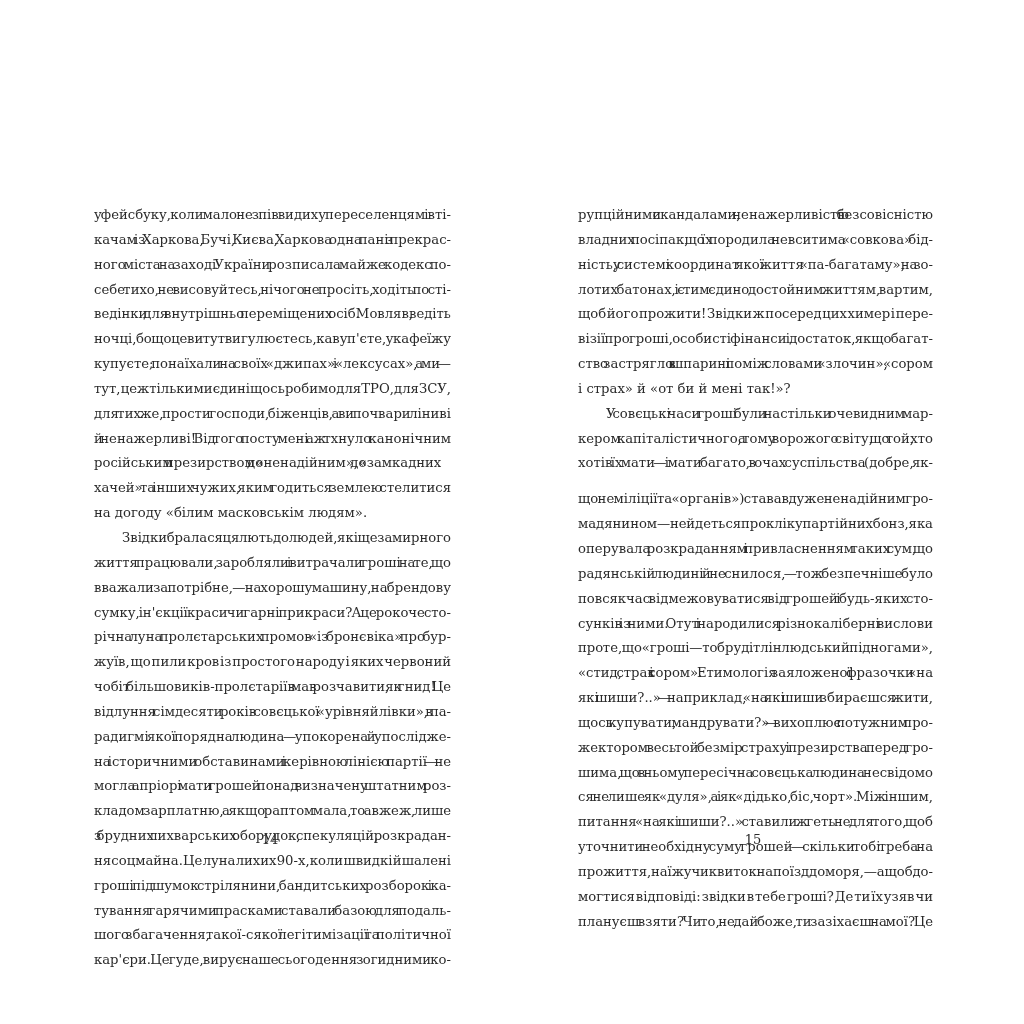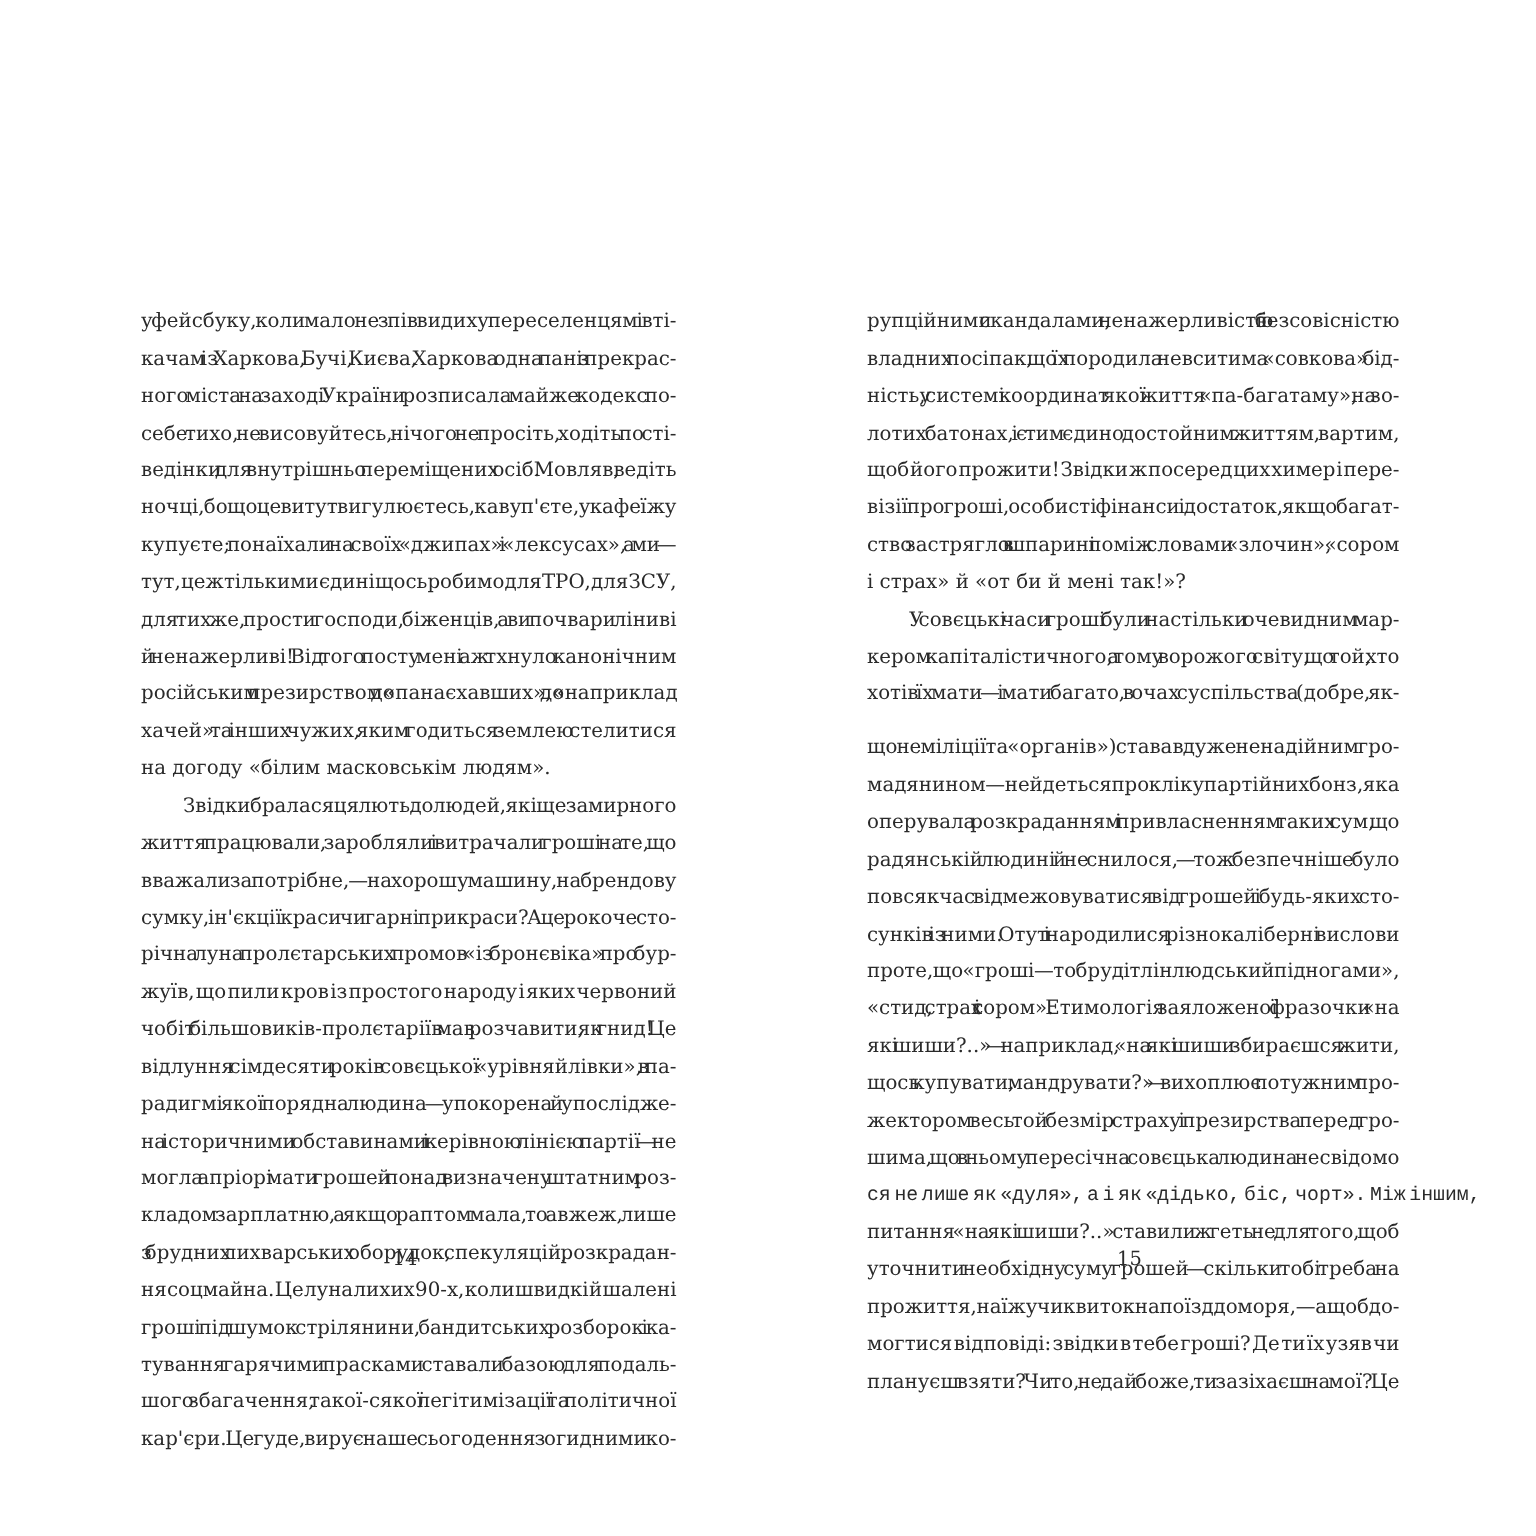--- a/index.html
+++ b/index.html
@@ -42,21 +42,21 @@
     <span class="line" style="white-space: nowrap; word-spacing: -5.0875px; text-align-last: left;">у фейсбуку, коли мало не з пів видиху переселенцям і вті-</span>
     <span class="line" style="white-space: nowrap; word-spacing: -7.22569px; text-align-last: left;">качам із Харкова, Бучі, Києва, Харкова одна пані з прекрас-</span>
     <span class="line" style="white-space: nowrap; word-spacing: -6.10547px; text-align-last: left;">ного міста на заході України розписала майже кодекс по-</span>
     <span class="line" style="white-space: nowrap; word-spacing: -5.78993px; text-align-last: left;">себе тихо, не висовуйтесь, нічого не просіть, ходіть по сті-</span>
     <span class="line" style="white-space: nowrap; word-spacing: -8.29167px; text-align-last: left;">ведінки для внутрішньо переміщених осіб. Мовляв, ведіть</span>
     <span class="line" style="white-space: nowrap; word-spacing: -4.62216px; text-align-last: left;">ночці, бо що це ви тут вигулюєтесь, каву п'єте, у кафе їжу</span>
     <span class="line" style="white-space: nowrap; word-spacing: -6.38889px; text-align-last: left;">купуєте; понаїхали на своїх «джипах» і «лексусах», а ми —</span>
     <span class="line" style="white-space: nowrap; word-spacing: -4.08523px; text-align-last: left;">тут, це ж тільки ми єдині щось робимо для ТРО, для ЗСУ,</span>
     <span class="line" style="white-space: nowrap; word-spacing: -5.66319px; text-align-last: left;">для тих же, прости господи, біженців, а ви почвари ліниві</span>
     <span class="line" style="white-space: nowrap; word-spacing: -6.67578px; text-align-last: left;">й ненажерливі! Від того посту мені аж тхнуло канонічним</span>
-    <span class="line" style="white-space: nowrap; word-spacing: -11.8656px; text-align-last: left;">російським презирством до «панаєхавших», до «наприклад</span>
+    <span class="line" style="white-space: nowrap; word-spacing: -11.8656px; text-align-last: left;">російським презирством до «ненадійним», до «замкадних</span>
     <span class="line" style="white-space: nowrap; word-spacing: -6.94643px; text-align-last: left;">хачей» та інших чужих, яким годиться землею стелитися</span>
     <span class="line last">на догоду «білим масковськім людям».</span>
     <span class="line indent" style="white-space: nowrap; word-spacing: -4.53993px; text-align-last: left;">Звідки бралася ця лють до людей, які ще за мирного</span>
     <span class="line" style="white-space: nowrap; word-spacing: -6.125px; text-align-last: left;">життя працювали, заробляли і витрачали гроші на те, що</span>
     <span class="line" style="white-space: nowrap; word-spacing: -4.91016px; text-align-last: left;">вважали за потрібне, — на хорошу машину, на брендову</span>
     <span class="line" style="white-space: nowrap; word-spacing: -5.13368px; text-align-last: left;">сумку, ін'єкції краси чи гарні прикраси? А це рокоче сто-</span>
     <span class="line" style="white-space: nowrap; word-spacing: -6.72768px; text-align-last: left;">річна луна пролєтарських промов «із бронєвіка» про бур-</span>
     <span class="line" style="white-space: nowrap; word-spacing: -3.34722px; text-align-last: left;">жуїв, що пили кров із простого народу і яких червоний</span>
     <span class="line" style="white-space: nowrap; word-spacing: -8.18229px; text-align-last: left;">чобіт більшовиків-пролєтаріїв мав розчавити, як гнид! Це</span>
     <span class="line" style="white-space: nowrap; word-spacing: -6.9401px; text-align-last: left;">відлуння сімдесяти років совєцької «урівняйлівки», в па-</span>
@@ -88,21 +88,21 @@
     <span class="line" style="white-space: nowrap; word-spacing: -7.6901px; text-align-last: left;">оперувала розкраданням і привласненням таких сум, що</span>
     <span class="line" style="white-space: nowrap; word-spacing: -5.76562px; text-align-last: left;">радянській людині й не снилося, — тож безпечніше було</span>
     <span class="line" style="white-space: nowrap; word-spacing: -5.63802px; text-align-last: left;">повсякчас відмежовуватися від грошей і будь-яких сто-</span>
     <span class="line" style="white-space: nowrap; word-spacing: -7.02902px; text-align-last: left;">сунків із ними. Отут і народилися різнокаліберні вислови</span>
     <span class="line" style="white-space: nowrap; word-spacing: -4.5px; text-align-last: left;">про те, що «гроші — то бруд і тлін людський під ногами»,</span>
     <span class="line" style="white-space: nowrap; word-spacing: -9.64955px; text-align-last: left;">«стид, страх і сором». Етимологія заяложеної фразочки «на</span>
     <span class="line" style="white-space: nowrap; word-spacing: -7.74609px; text-align-last: left;">які шиши?..» — наприклад, «на які шиши збираєшся жити,</span>
     <span class="line" style="white-space: nowrap; word-spacing: -8.82812px; text-align-last: left;">щось купувати, мандрувати?» — вихоплює потужним про-</span>
     <span class="line" style="white-space: nowrap; word-spacing: -5.84961px; text-align-last: left;">жектором весь той безмір страху і презирства перед гро-</span>
     <span class="line" style="white-space: nowrap; word-spacing: -6.04018px; text-align-last: left;">шима, що в ньому пересічна совєцька людина несвідомо</span>
-    <span class="line" style="white-space: nowrap; word-spacing: -5.48177px; text-align-last: left; font-family: Liberation Mono, monospace;">ся не лише як «дуля», а і як «дідько, біс, чорт». Між іншим,</span>
+    <span class="line" style="white-space: nowrap; word-spacing: -5.48177px; text-align-last: left;">ся не лише як «дуля», а і як «дідько, біс, чорт». Між іншим,</span>
     <span class="line" style="white-space: nowrap; word-spacing: -5.775px; text-align-last: left;">питання «на які шиши?..» ставили ж геть не для того, щоб</span>
     <span class="line" style="white-space: nowrap; word-spacing: -5.87891px; text-align-last: left;">уточнити необхідну суму грошей — скільки тобі треба на</span>
     <span class="line" style="white-space: nowrap; word-spacing: -4.3776px; text-align-last: left;">прожиття, на їжу чи квиток на поїзд до моря, — а щоб до-</span>
     <span class="line" style="white-space: nowrap; word-spacing: -3.22969px; text-align-last: left;">могтися відповіді: звідки в тебе гроші? Де ти їх узяв чи</span>
     <span class="line" style="white-space: nowrap; word-spacing: -5.55966px; text-align-last: left;">плануєш взяти? Чи то, не дай боже, ти зазіхаєш на мої? Це</span>
   </div>
 
 <div class="page-number pn-left">14</div>
 <div class="page-number pn-right">15</div>
 

